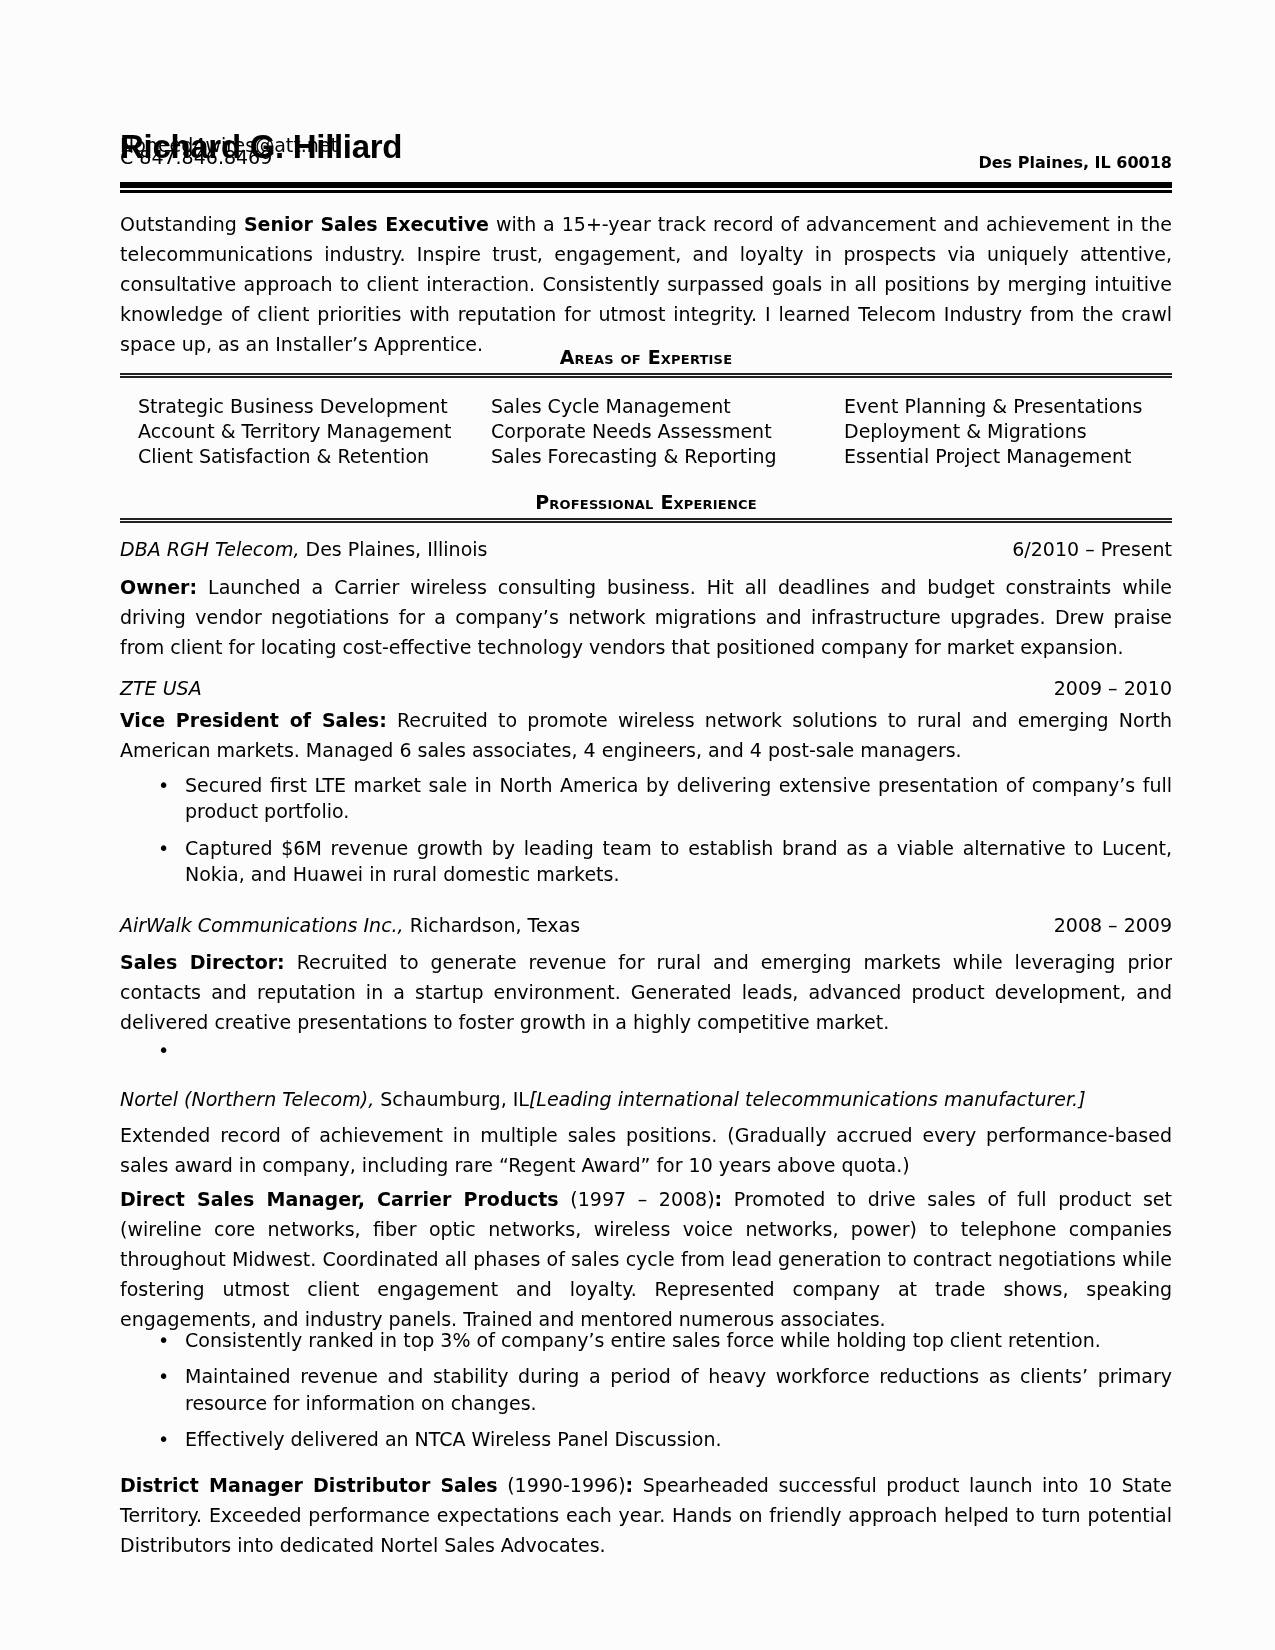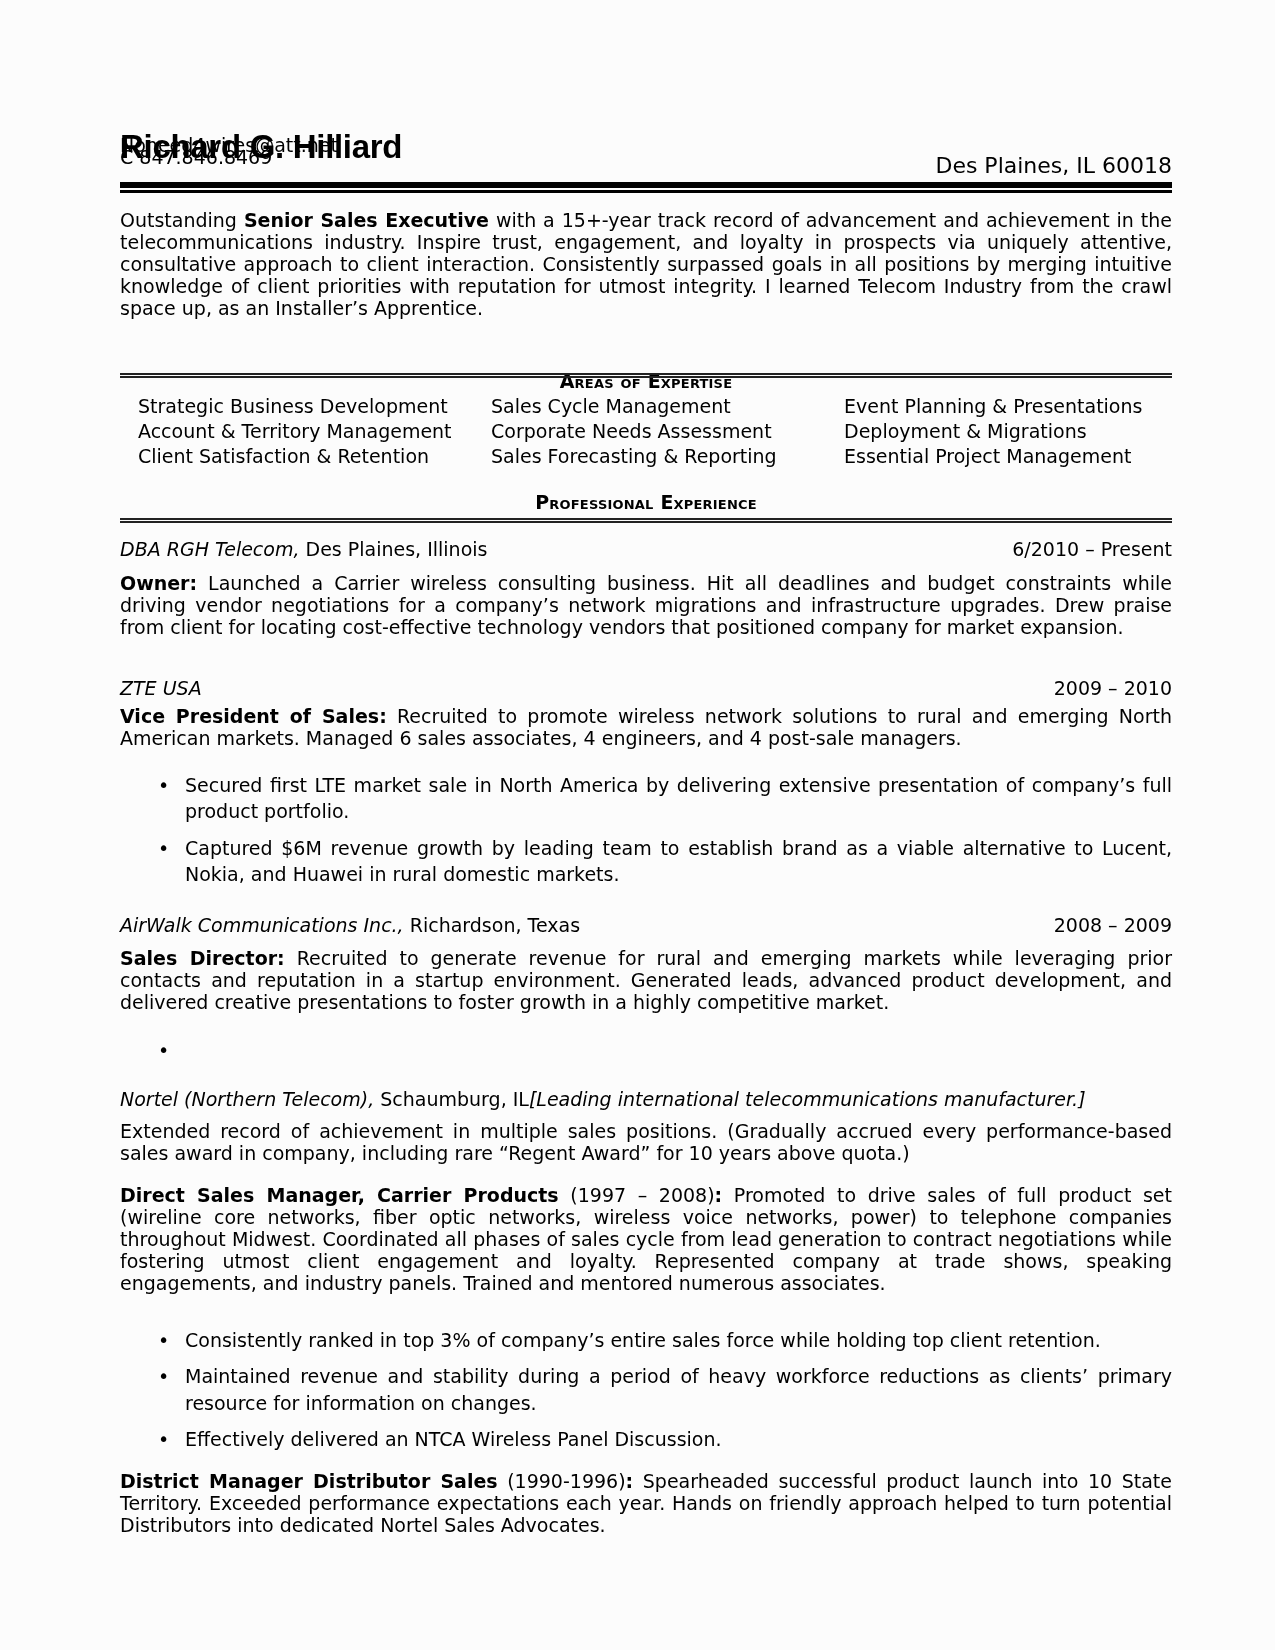--- a/index.html
+++ b/index.html
@@ -3,24 +3,24 @@
 <meta charset="utf-8">
 <style>
   html, body { margin: 0; padding: 0; background: #fcfcfc; }
   body { width: 1275px; height: 1650px; position: relative; overflow: hidden;
          font-family: "DejaVu Sans", sans-serif; color: #000; }
   .page { position: absolute; left: 120px; top: 0; width: 1052px; }
   .name { position: absolute; top: 86px; left: 0; width: 1052px; text-align: left;
           font-family: "Liberation Sans", sans-serif; font-weight: bold; font-size: 33px; letter-spacing: -0.3px; margin-top: 42px; }
   .email { position: absolute; top: 134px; left: 0; font-size: 19px; }
   .phone { position: absolute; top: 146px; left: 0; font-size: 19px; }
-  .loc { position: absolute; top: 153px; right: 0; font-size: 22px; }
+  .loc { position: absolute; top: 153px; right: 0; font-size: 16px; font-weight: bold; }
   .rule-thick { position: absolute; left: 0; width: 1052px; top: 182px; height: 6px; background: #000; }
   .rule-thin { position: absolute; left: 0; width: 1052px; top: 190px; height: 3px; background: #000; }
-  .para { position: absolute; left: 0; width: 1052px; font-size: 19px; line-height: 22px; text-align: justify; }
+  .para { position: absolute; left: 0; width: 1052px; font-size: 19px; line-height: 30px; text-align: justify; }
   .section-title { position: absolute; left: 0; width: 1052px; text-align: center; font-size: 19px;
                    font-weight: bold; font-variant: small-caps; letter-spacing: 0.2px; }
   .double-rule { position: absolute; left: 0; width: 1052px; height: 5px;
                  border-top: 2px solid #222; border-bottom: 2px solid #222; box-sizing: border-box; }
   .skills { position: absolute; left: 18px; top: 394px; width: 1030px; font-size: 19px; line-height: 25px; }
   .skill-col { position: absolute; top: 0; }
   .job-head { position: absolute; left: 0; width: 1052px; font-size: 19px; }
   .job-head .dates { position: absolute; right: 0; top: 0; }
   .ital { font-style: italic; }
   .b { font-weight: bold; }
@@ -36,21 +36,21 @@
 
   <div class="name">Richard G. Hilliard</div>
   <div class="email">Noneed4wires@att.net</div>
   <div class="phone">C 847.846.8469</div>
   <div class="loc">Des Plaines, IL 60018</div>
   <div class="rule-thick"></div>
   <div class="rule-thin"></div>
 
   <div class="para" style="top:209px;"><span>Outstanding </span><span class="b">Senior Sales Executive</span><span> with a 15+-year track record of advancement and achievement in the telecommunications industry. Inspire trust, engagement, and loyalty in prospects via uniquely attentive, consultative approach to client interaction. Consistently surpassed goals in all positions by merging intuitive knowledge of client priorities with reputation for utmost integrity. I learned Telecom Industry from the crawl space up, as an Installer’s Apprentice.</span></div>
 
-  <div class="section-title" style="top:346px;margin-top:24px;">Areas of Expertise</div>
+  <div class="section-title" style="top:346px;">Areas of Expertise</div>
   <div class="double-rule" style="top:373px;"></div>
 
   <div class="skills">
     <div class="skill-col" style="left:0;">
       <div>Strategic Business Development</div>
       <div>Account &amp; Territory Management</div>
       <div>Client Satisfaction &amp; Retention</div>
     </div>
     <div class="skill-col" style="left:353px;">
       <div>Sales Cycle Management</div>

